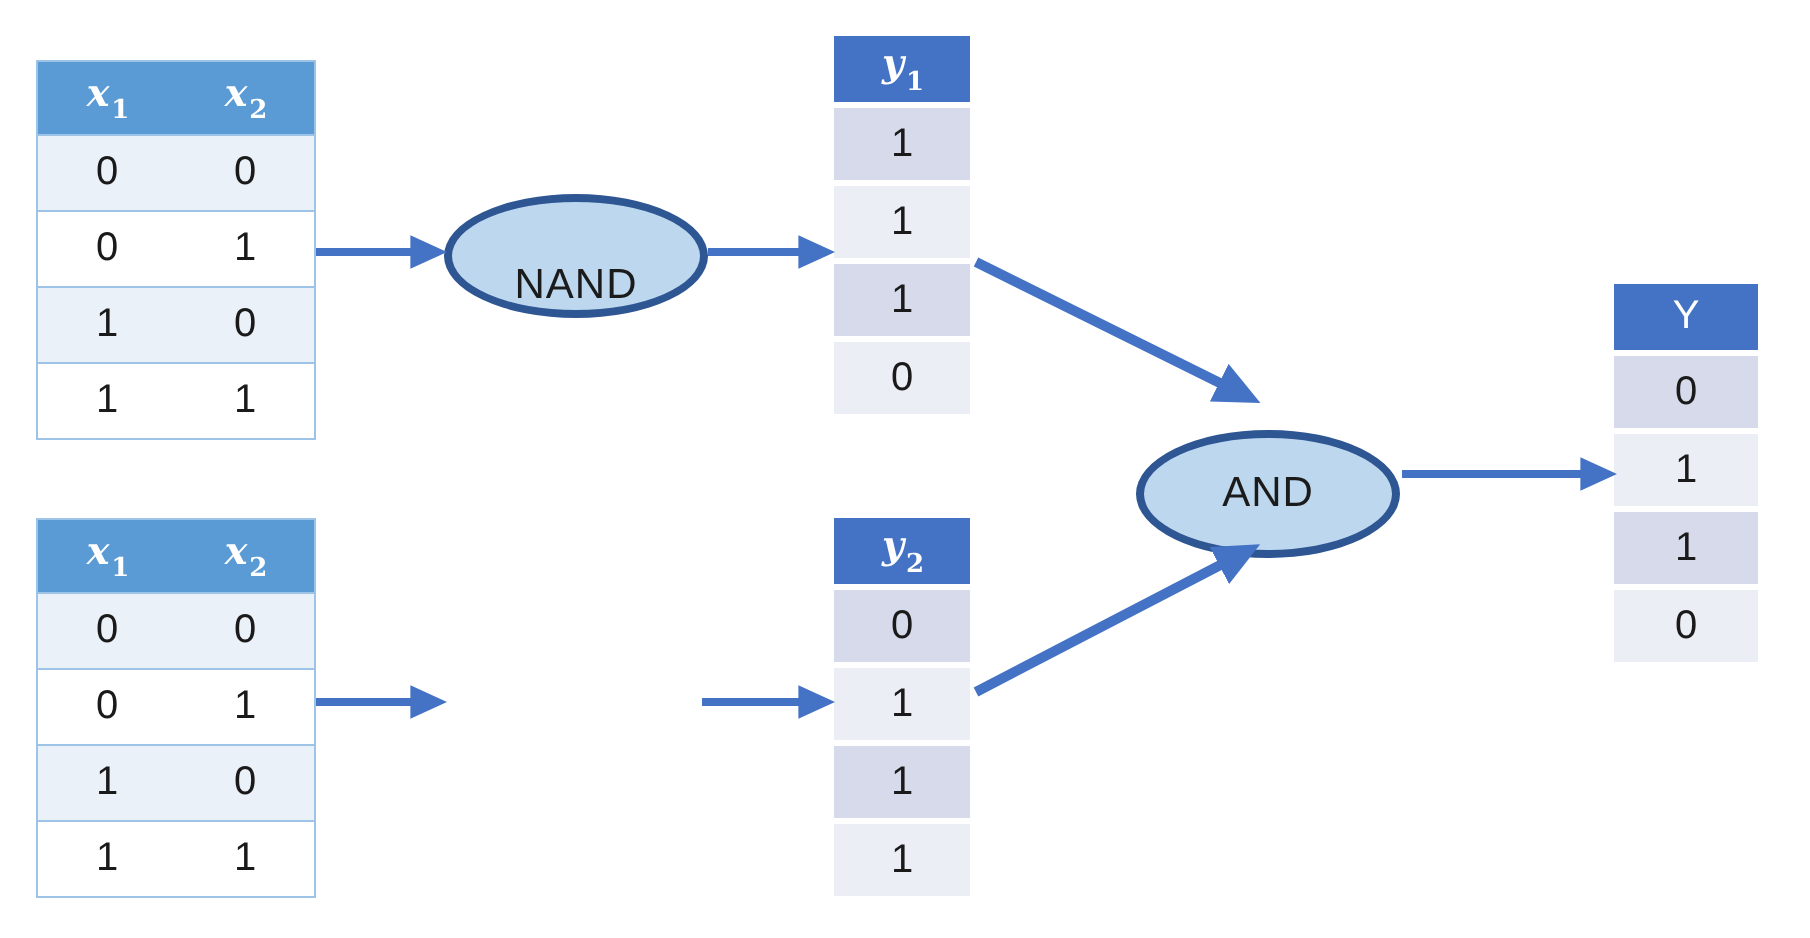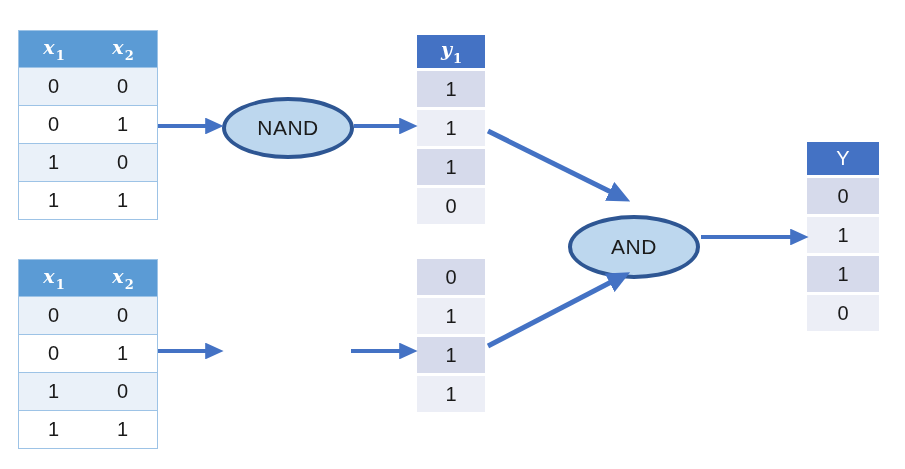--- a/index.html
+++ b/index.html
@@ -89,29 +89,29 @@
     border:4px solid #2E5693;
     border-radius:50%;
     display:flex;
     align-items:center;
     justify-content:center;
     font-size:21px;
     color:#1b1b1b;
     box-sizing:border-box;
     letter-spacing:0.5px;
   }
-  #gate-nand{left:222px;top:97px;width:132px;height:62px;}
+  #gate-nand{left:222px;top:97px;width:132px;height:62px;align-items:flex-end;}
   #gate-or{left:223px;top:322px;width:128px;height:60px;}
   #gate-and{left:568px;top:215px;width:132px;height:64px;}
   
   #arrows{position:absolute;left:0;top:0;width:905px;height:469px;pointer-events:none;}
   
   #x-table-top{left:18px;top:30px;}
   #x-table-bottom{left:18px;top:259px;}
-  #y1-table{left:417px;top:35px;}
+  #y1-table{left:417px;top:18px;}
   #y2-table{left:417px;top:259px;}
   #out-table{left:807px;top:142px;width:72px;}
 </style>
 </head>
 <body>
 
 <div id="canvas">
 
   <div class="x-table" id="x-table-top">
     <div class="hdr">
@@ -163,20 +163,23 @@
     <div class="hdr">
       <span class="mathvar"><span>y</span><sub>1</sub></span>
     </div>
     <div class="vrow dark">1</div>
     <div class="vrow lite">1</div>
     <div class="vrow dark">1</div>
     <div class="vrow lite">0</div>
   </div>
 
   <div class="v-table" id="y2-table">
+    <div class="hdr">
+      <span class="mathvar"><span>y</span><sub>2</sub></span>
+    </div>
     <div class="vrow dark">0</div>
     <div class="vrow lite">1</div>
     <div class="vrow dark">1</div>
     <div class="vrow lite">1</div>
   </div>
 
   <div class="v-table" id="out-table">
     <div class="hdr">
       <span class="plainhdr">Y</span>
     </div>

